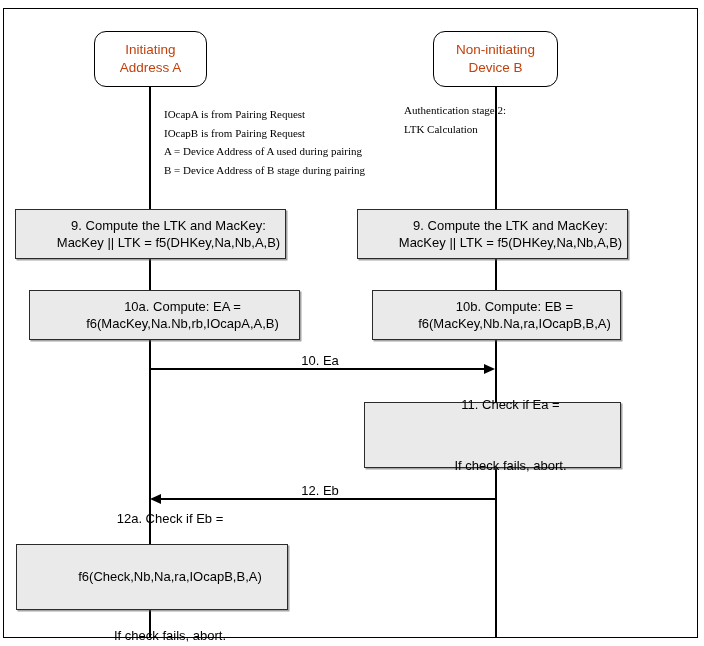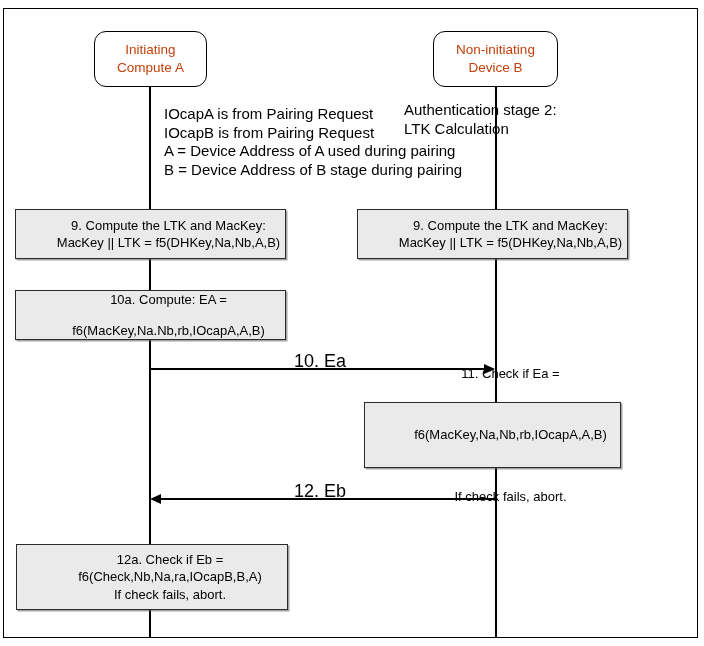--- a/index.html
+++ b/index.html
@@ -67,24 +67,25 @@
     color: #000000;
     text-align: center;
     box-shadow: 1.5px 1.5px 0 rgba(90,90,90,0.55);
     padding-left: 36px;
   }
   .proc-box .ln { display:block; white-space: nowrap; }
 
   
   .note {
     position: absolute;
-    font-size: 15px;
+    font-size: 11px;
     line-height: 18.5px;
     color: #000000;
     white-space: nowrap;
+    font-family: Liberation Serif, serif;
   }
   .note.right-align { text-align: left; }
 
   
   .msg {
     position: absolute;
     height: 2px;
     background: #000000;
   }
   .arrow-head {
@@ -95,39 +96,39 @@
     border-bottom: 5.5px solid transparent;
   }
   .arrow-head.right {
     border-left: 11px solid #000000;
   }
   .arrow-head.left {
     border-right: 11px solid #000000;
   }
   .msg-label {
     position: absolute;
-    font-size: 18px;
+    font-size: 13px;
     line-height: 16px;
     color: #000000;
     text-align: center;
     white-space: nowrap;
   }
 </style>
 </head>
 <body>
 
 <div id="canvas">
   <div id="outer-frame">
 
     <div class="lifeline" style="left:145px; top:78px; height:550px;"></div>
     <div class="lifeline" style="left:491px; top:78px; height:550px;"></div>
 
     <div class="actor-box" style="left:90px; top:22px; width:113px; height:56px;">
       <span class="ln">Initiating</span>
-      <span class="ln">Compute A</span>
+      <span class="ln">Address A</span>
     </div>
 
     <div class="actor-box" style="left:429px; top:22px; width:125px; height:56px;">
       <span class="ln">Non-initiating</span>
       <span class="ln">Device B</span>
     </div>
 
     <div class="note right-align" style="left:400px; top:92px; width:290px;">
       <span class="ln">Authentication stage 2:</span><br>
       <span class="ln">LTK Calculation</span>
@@ -143,40 +144,43 @@
     <div class="proc-box" style="left:11px; top:200px; width:271px; height:50px;">
       <span class="ln">9. Compute the LTK and MacKey:</span>
       <span class="ln">MacKey || LTK = f5(DHKey,Na,Nb,A,B)</span>
     </div>
 
     <div class="proc-box" style="left:353px; top:200px; width:271px; height:50px;">
       <span class="ln">9. Compute the LTK and MacKey:</span>
       <span class="ln">MacKey || LTK = f5(DHKey,Na,Nb,A,B)</span>
     </div>
 
-    <div class="proc-box" style="left:11px; top:281px; width:271px; height:50px;justify-content:space-between;">
+    <div class="proc-box" style="left:25px; top:281px; width:271px; height:50px;">
       <span class="ln">10a. Compute: EA =</span>
       <span class="ln">f6(MacKey,Na.Nb,rb,IOcapA,A,B)</span>
     </div>
 
+    <div class="proc-box" style="left:368px; top:281px; width:249px; height:50px;">
+      <span class="ln">10b. Compute: EB =</span>
+      <span class="ln">f6(MacKey,Nb.Na,ra,IOcapB,B,A)</span>
+    </div>
 
     <div class="msg-label" style="left:236px; top:344px; width:160px;">10. Ea</div>
     <div class="msg" style="left:146px; top:359px; width:340px;"></div>
     <div class="arrow-head right" style="left:480px; top:355px;"></div>
 
     <div class="proc-box" style="left:360px; top:393px; width:257px; height:66px;gap:44px;">
       <span class="ln">11. Check if Ea =</span>
-      <span class="ln">f6(MacKey,Na,Nb,rb,IOcapA,A,B)</span>
       <span class="ln">If check fails, abort.</span>
     </div>
 
     <div class="msg-label" style="left:236px; top:474px; width:160px;">12. Eb</div>
     <div class="msg" style="left:151px; top:489px; width:340px;"></div>
     <div class="arrow-head left" style="left:146px; top:485px;"></div>
 
-    <div class="proc-box" style="left:12px; top:535px; width:272px; height:66px;">
+    <div class="proc-box" style="left:12px; top:535px; width:272px; height:66px;gap:41px;">
       <span class="ln">12a. Check if Eb =</span>
       <span class="ln">f6(Check,Nb,Na,ra,IOcapB,B,A)</span>
       <span class="ln">If check fails, abort.</span>
     </div>
 
   </div>
 </div>
 
 </body></html>

